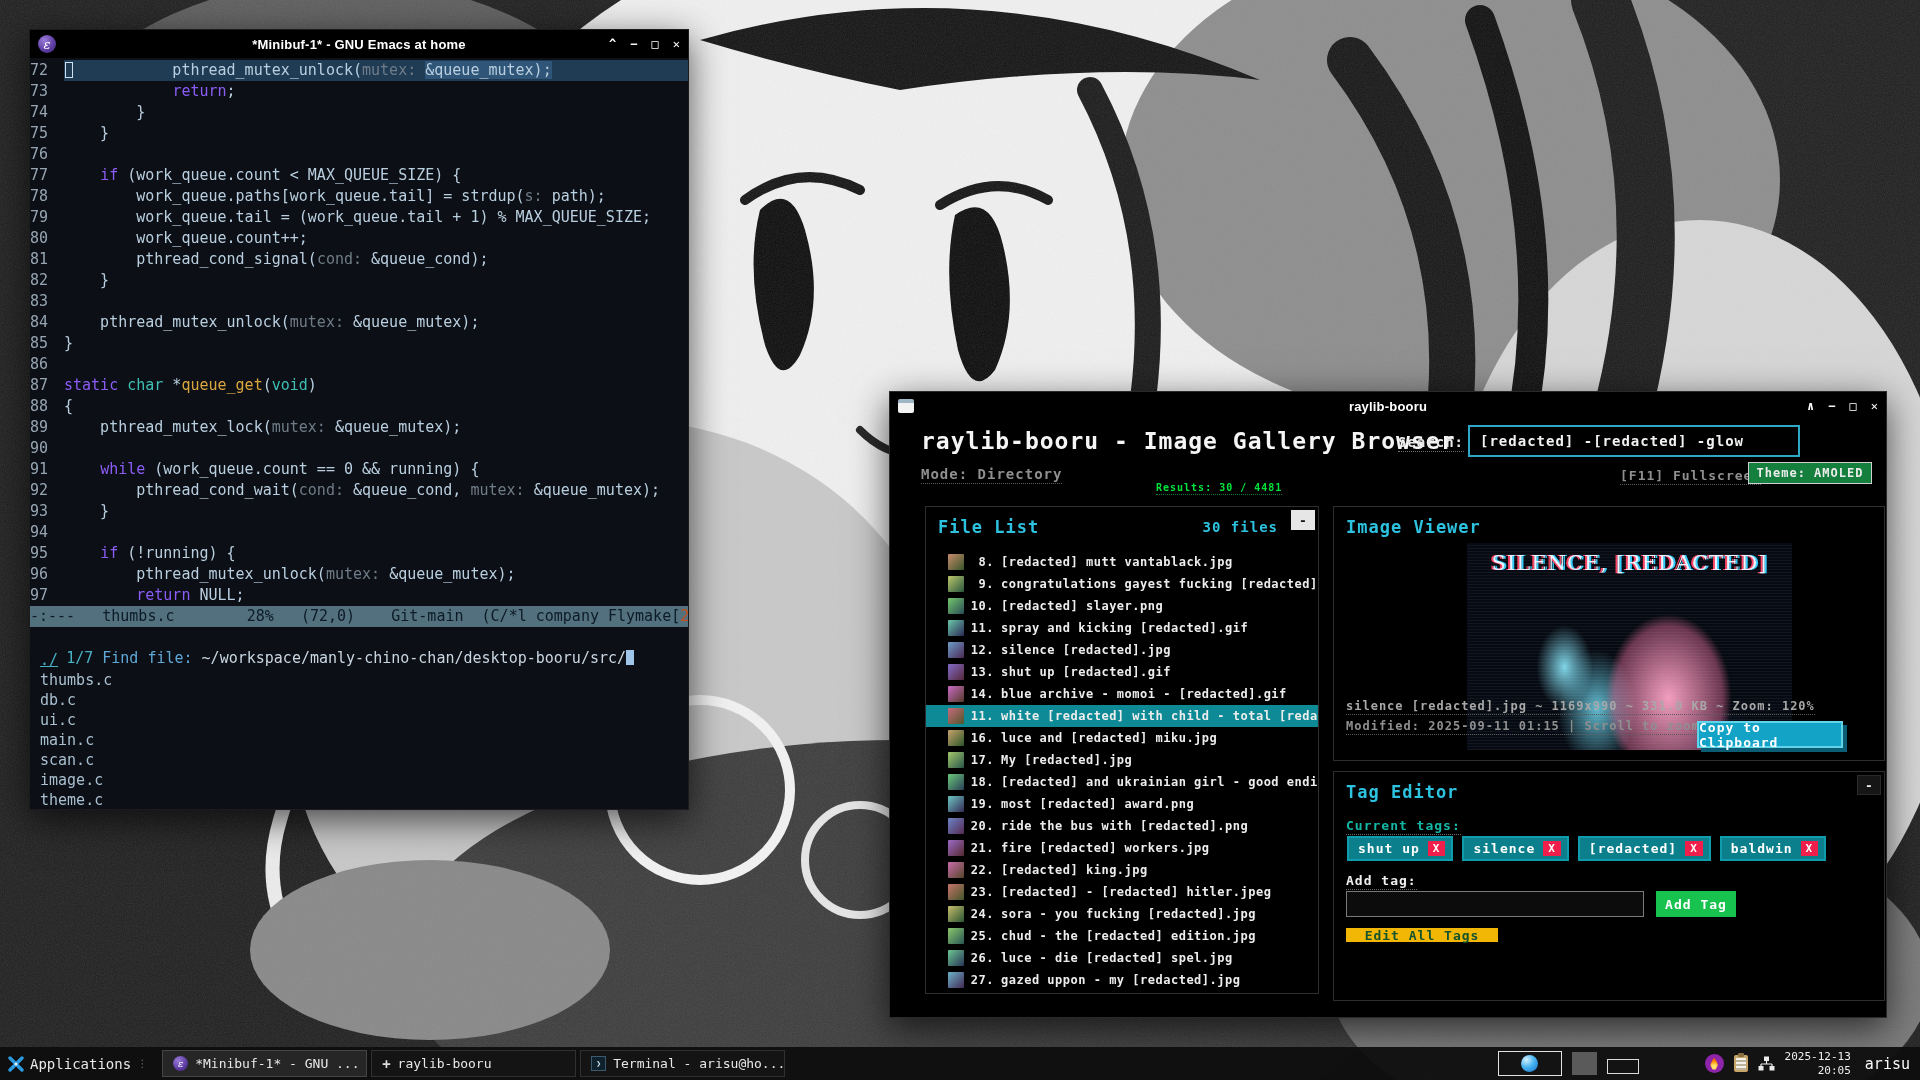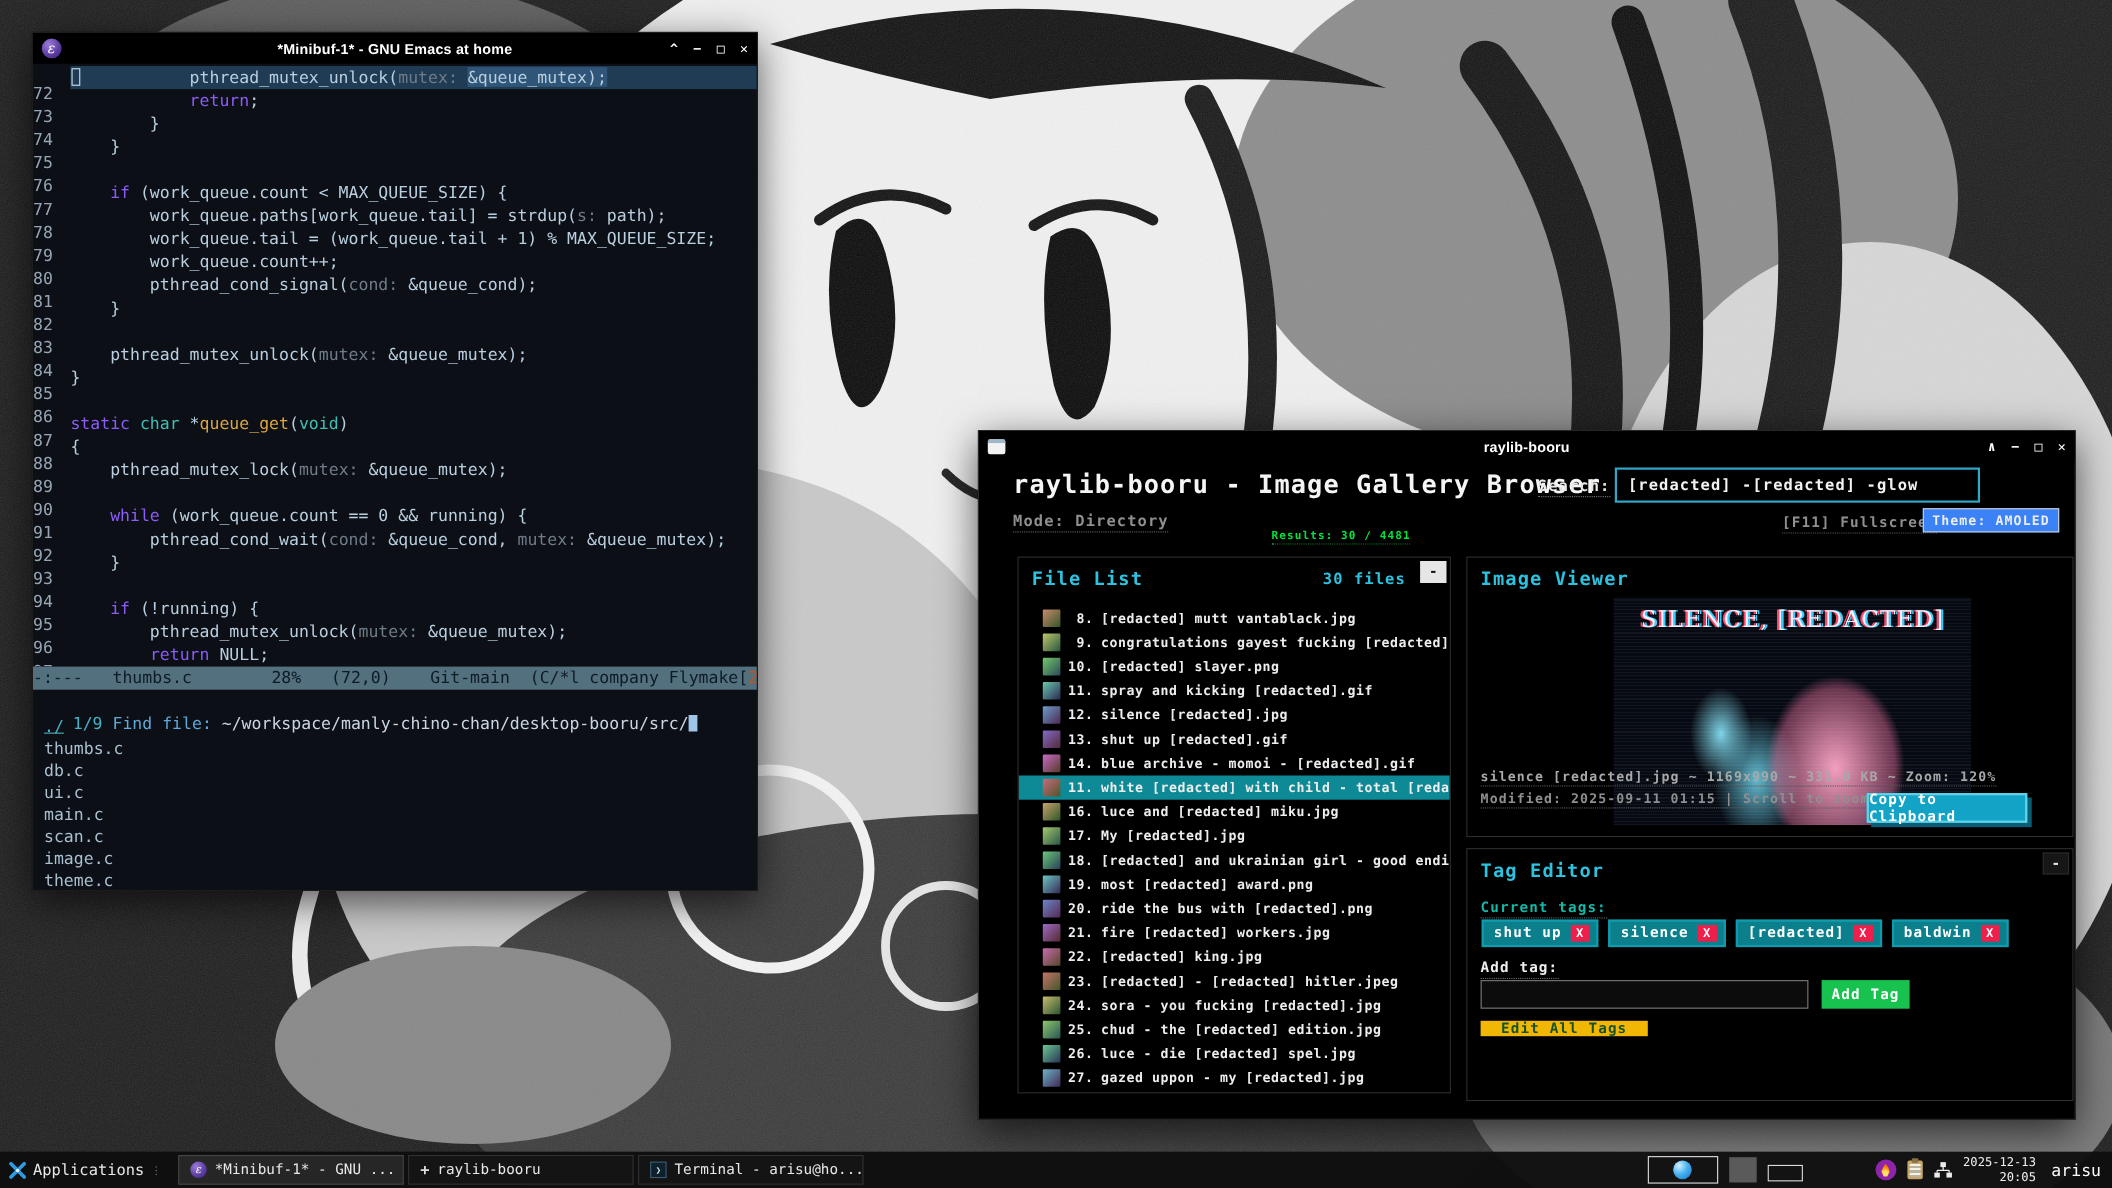--- a/index.html
+++ b/index.html
@@ -19,21 +19,21 @@
   .tb-controls span { color:#fff; font-size:12px; font-weight:bold; cursor:default; line-height:28px; }
 
   
   .emacs { left:29px; top:29px; width:660px; height:781px; background:#0c1016; }
   .emacs-icon { width:18px; height:18px; border-radius:50%;
       background:radial-gradient(circle at 35% 30%, #9a7bd8, #5b3aa0 60%, #3c2470);
       color:#fff; font-family:"DejaVu Serif", serif; font-style:italic; font-size:13px;
       display:flex; align-items:center; justify-content:center; z-index:2; }
   .code { position:absolute; top:30px; left:0; right:0; font-size:15px; line-height:21px; white-space:pre; overflow:hidden; }
   .cl { height:21px; display:flex; }
-  .cl .ln { width:34px; text-align:right; padding-right:20px; color:#97a5b3; flex:0 0 34px;margin-top:15px; }
+  .cl .ln { width:34px; text-align:right; padding-right:20px; color:#97a5b3; flex:0 0 34px; }
   .cl .ct { flex:1; color:#b9cedf; position:relative; overflow:hidden; }
   .cl.hl .ct { background:#203c55; }
   .c-k { color:#8b5cf6; } .c-t { color:#3fbfb4; } .c-f { color:#dca63f; } .c-h { color:#6f7c87; }
   .s2 { background:#2f5678; }
   .cur0 { position:absolute; left:1px; top:2px; width:8px; height:16px; border:1px solid #cfe0ee; }
   .modeline { position:absolute; left:0; right:0; top:576px; height:21px; background:#53707f;
       color:#0d1b26; font-size:15px; line-height:21px; white-space:pre; overflow:hidden; }
   .m-e { color:#c8501c; }
   .minibuffer { position:absolute; left:0; right:0; top:597px; height:21px; font-size:15px; line-height:21px; white-space:pre; }
   .mb-counter { color:#49b0c4; } .mb-prompt { color:#5fa8d8; } .mb-value { color:#c9d6e2; }
@@ -51,21 +51,21 @@
   .ul-white { border-bottom:1px dotted #6f6f6f; padding-bottom:1px; }
 
   .app-title { position:absolute; left:31px; top:36px; font-size:23px; color:#f5f5f5; }
   .mode-label { position:absolute; left:31px; top:74px; font-size:14px; color:#8f8f8f; }
   .results-label { position:absolute; left:266px; top:90px; font-size:10px; color:var(--green); }
   .search-label { position:absolute; left:508px; top:42px; font-size:14px; color:#e8e8e8; }
   .search-box { position:absolute; left:578px; top:33px; width:332px; height:32px; background:#000;
       border:2px solid var(--cyan-dim); color:#f2f2f2; font-size:14px; padding:0 10px;
       font-family:"DejaVu Sans Mono", monospace; font-weight:700; letter-spacing:1px; outline:none; }
   .fullscreen-hint { position:absolute; left:730px; top:76px; font-size:13px; color:#8f8f8f; }
-  .theme-box { position:absolute; left:858px; top:70px; width:124px; height:22px; background:#3b82f6;
+  .theme-box { position:absolute; left:858px; top:70px; width:124px; height:22px; background:#15803d;
       border:1px solid #cfcfcf; color:#ececec; font-size:12px; display:flex; align-items:center; justify-content:center; }
 
   .panel { position:absolute; background:#000; border:1px solid #2e2e2e; }
   .panel-head { position:absolute; left:12px; top:10px; font-size:17px; color:var(--cyan); }
   .collapse-btn { position:absolute; right:3px; top:3px; width:24px; height:20px; display:flex;
       align-items:center; justify-content:center; font-weight:700; font-size:13px; cursor:default; }
   .collapse-light { background:#e6e6e6; color:#111; }
   .collapse-dark { background:#161616; color:#e8e8e8; border:1px solid #2a2a2a; }
 
   .filelist { left:35px; top:114px; width:394px; height:488px; overflow:hidden; }
@@ -188,21 +188,21 @@
     <span class="tb-controls">
       <span>^</span>
       <span>−</span>
       <span>□</span>
       <span>✕</span>
     </span>
   </div>
   <div class="code" id="emacs-code"><div class="cl hl"><span class="ln">72</span><span class="ct"><span class="cur0"></span><span class="">            pthread_mutex_unlock(</span><span class="c-h">mutex: </span><span class=" s2">&amp;queue_mutex);</span></span></div><div class="cl"><span class="ln">73</span><span class="ct"><span class="">            </span><span class="c-k">return</span><span class="">;</span></span></div><div class="cl"><span class="ln">74</span><span class="ct"><span class="">        }</span></span></div><div class="cl"><span class="ln">75</span><span class="ct"><span class="">    }</span></span></div><div class="cl"><span class="ln">76</span><span class="ct"></span></div><div class="cl"><span class="ln">77</span><span class="ct"><span class="">    </span><span class="c-k">if</span><span class=""> (work_queue.count &lt; MAX_QUEUE_SIZE) {</span></span></div><div class="cl"><span class="ln">78</span><span class="ct"><span class="">        work_queue.paths[work_queue.tail] = strdup(</span><span class="c-h">s: </span><span class="">path);</span></span></div><div class="cl"><span class="ln">79</span><span class="ct"><span class="">        work_queue.tail = (work_queue.tail + 1) % MAX_QUEUE_SIZE;</span></span></div><div class="cl"><span class="ln">80</span><span class="ct"><span class="">        work_queue.count++;</span></span></div><div class="cl"><span class="ln">81</span><span class="ct"><span class="">        pthread_cond_signal(</span><span class="c-h">cond: </span><span class="">&amp;queue_cond);</span></span></div><div class="cl"><span class="ln">82</span><span class="ct"><span class="">    }</span></span></div><div class="cl"><span class="ln">83</span><span class="ct"></span></div><div class="cl"><span class="ln">84</span><span class="ct"><span class="">    pthread_mutex_unlock(</span><span class="c-h">mutex: </span><span class="">&amp;queue_mutex);</span></span></div><div class="cl"><span class="ln">85</span><span class="ct"><span class="">}</span></span></div><div class="cl"><span class="ln">86</span><span class="ct"></span></div><div class="cl"><span class="ln">87</span><span class="ct"><span class="c-k">static</span><span class=""> </span><span class="c-t">char</span><span class=""> *</span><span class="c-f">queue_get</span><span class="">(</span><span class="c-t">void</span><span class="">)</span></span></div><div class="cl"><span class="ln">88</span><span class="ct"><span class="">{</span></span></div><div class="cl"><span class="ln">89</span><span class="ct"><span class="">    pthread_mutex_lock(</span><span class="c-h">mutex: </span><span class="">&amp;queue_mutex);</span></span></div><div class="cl"><span class="ln">90</span><span class="ct"></span></div><div class="cl"><span class="ln">91</span><span class="ct"><span class="">    </span><span class="c-k">while</span><span class=""> (work_queue.count == 0 &amp;&amp; running) {</span></span></div><div class="cl"><span class="ln">92</span><span class="ct"><span class="">        pthread_cond_wait(</span><span class="c-h">cond: </span><span class="">&amp;queue_cond, </span><span class="c-h">mutex: </span><span class="">&amp;queue_mutex);</span></span></div><div class="cl"><span class="ln">93</span><span class="ct"><span class="">    }</span></span></div><div class="cl"><span class="ln">94</span><span class="ct"></span></div><div class="cl"><span class="ln">95</span><span class="ct"><span class="">    </span><span class="c-k">if</span><span class=""> (!running) {</span></span></div><div class="cl"><span class="ln">96</span><span class="ct"><span class="">        pthread_mutex_unlock(</span><span class="c-h">mutex: </span><span class="">&amp;queue_mutex);</span></span></div><div class="cl"><span class="ln">97</span><span class="ct"><span class="">        </span><span class="c-k">return</span><span class=""> NULL;</span></span></div></div>
   <div class="modeline" id="emacs-modeline"><span>-:---   thumbs.c        28%   (72,0)    Git-main  (C/*l company Flymake[</span><span class="m-e">21</span></div>
   <div class="minibuffer">
-    <span class="mb-counter">1/9 </span><span class="mb-prompt">Find file: </span><span class="mb-value">~/workspace/manly-chino-chan/desktop-booru/src/</span><span class="mb-cursor"></span>
+    <span class="mb-counter">1/7 </span><span class="mb-prompt">Find file: </span><span class="mb-value">~/workspace/manly-chino-chan/desktop-booru/src/</span><span class="mb-cursor"></span>
   </div>
   <div class="completions" id="emacs-completions">
       <div class="comp-item sel">./</div>
       <div class="comp-item">thumbs.c</div>
       <div class="comp-item">db.c</div>
       <div class="comp-item">ui.c</div>
       <div class="comp-item">main.c</div>
       <div class="comp-item">scan.c</div>
       <div class="comp-item">image.c</div>
       <div class="comp-item">theme.c</div>

